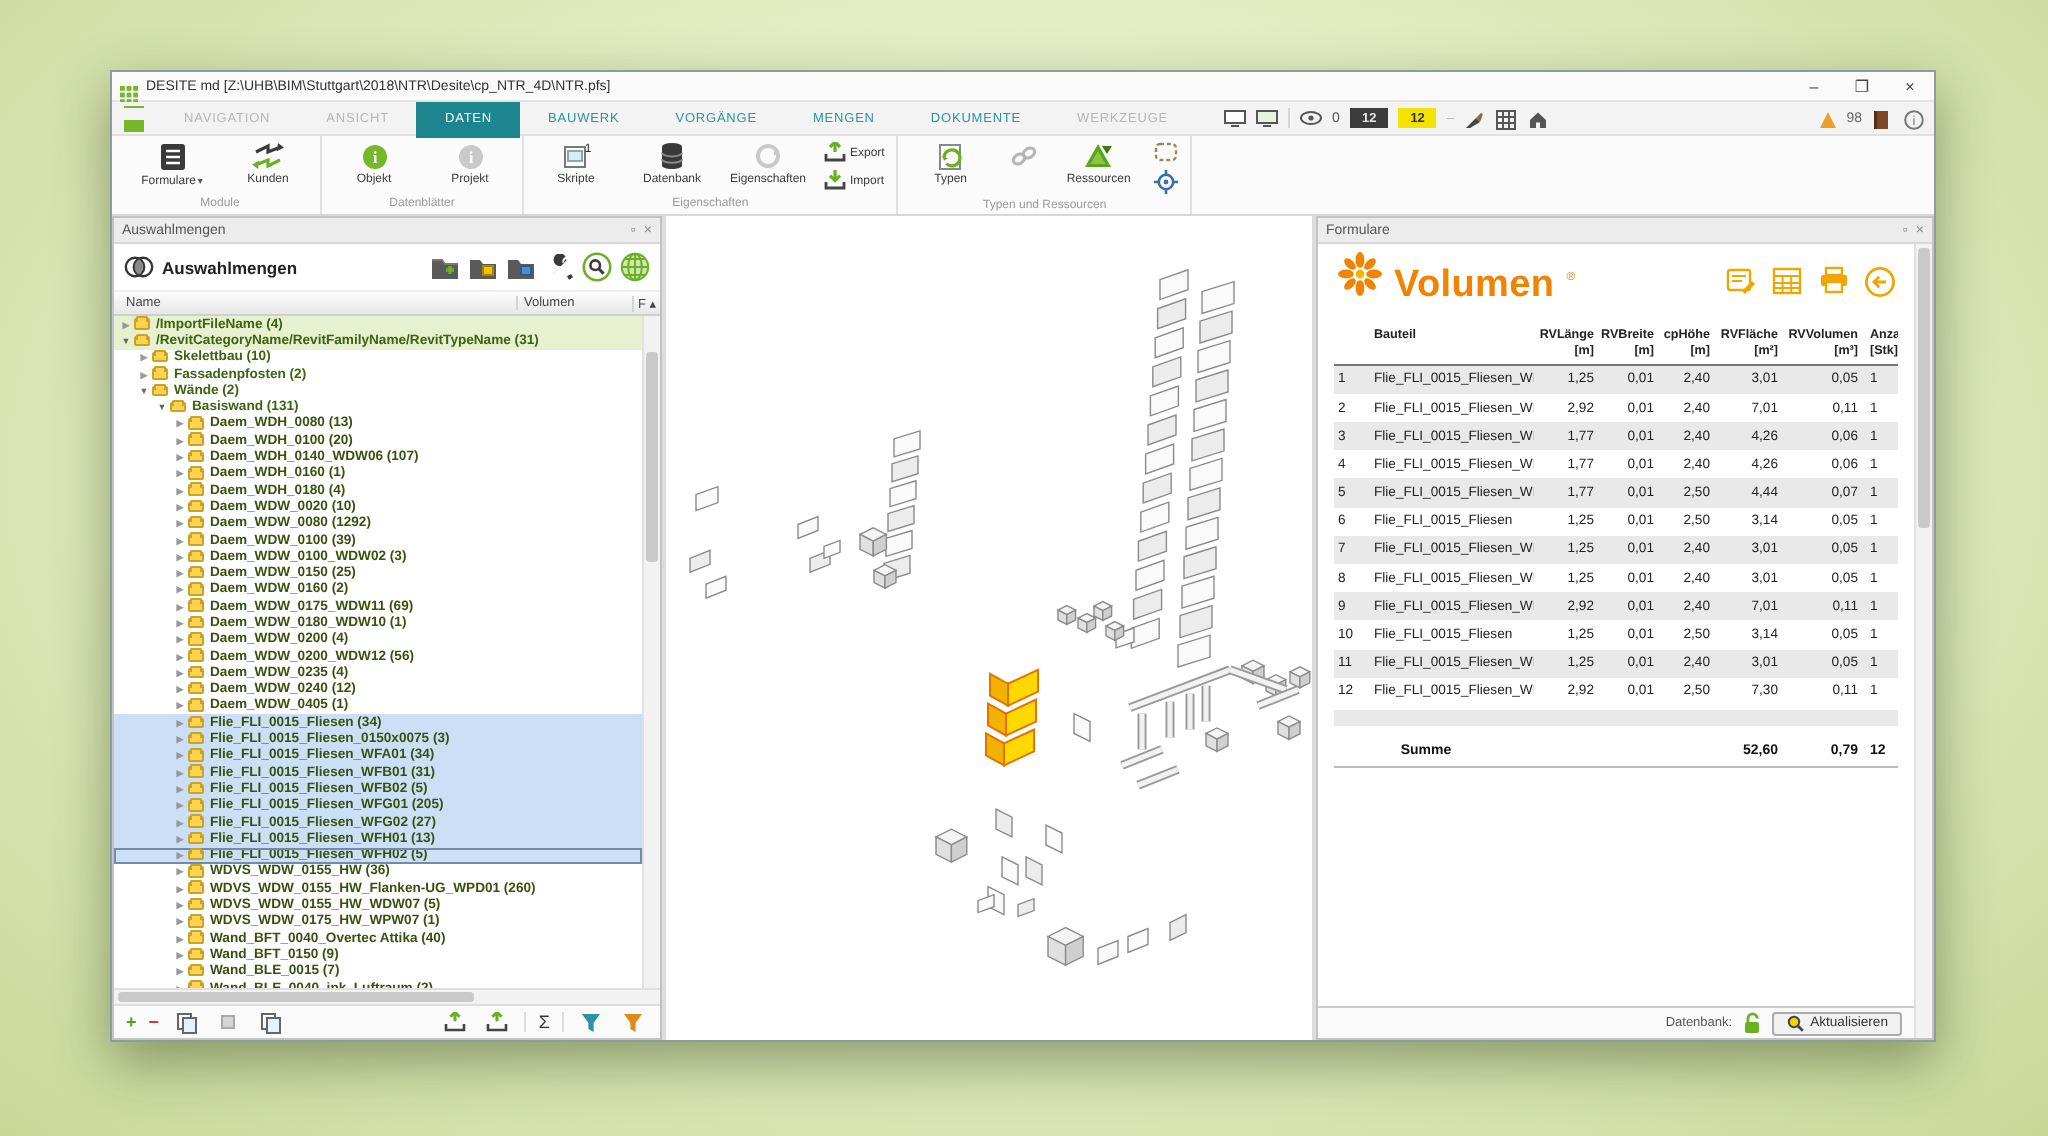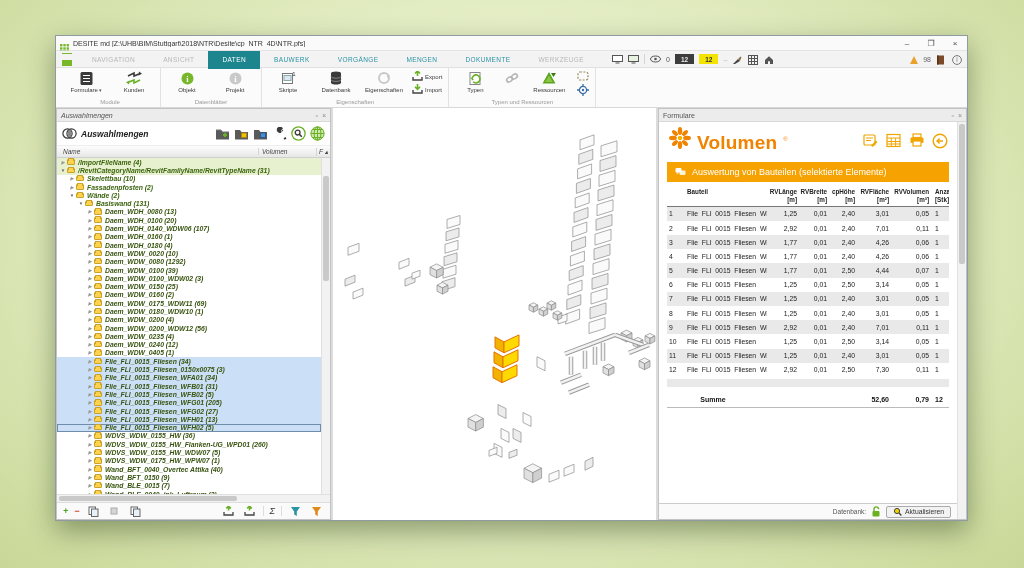--- a/index.html
+++ b/index.html
@@ -40,21 +40,21 @@
   .rbtn .ic { height:16px; display:flex; align-items:center; justify-content:center; }
   .rbtn .rlab { font-size:6px; color:#3a3a3a; margin-top:1px; white-space:nowrap; display:flex; align-items:center; gap:1px;}
   .rstack { display:flex; flex-direction:column; gap:2px; padding-top:2px;}
   .rmini { display:flex; align-items:center; gap:2px; font-size:6px; color:#3a3a3a; }
   .rglabel { font-size:6px; color:#9a9a9a; text-align:center; padding:1px 0 2px 0; }
   .caret { font-size:5px; color:#555; }
   
   .main { flex:1 1 auto; display:flex; min-height:0; background:#e8e8e8; }
   .splitter { width:2px; background:#dcdcdc; flex:0 0 auto;}
   .dock { display:flex; flex-direction:column; background:#fff; border:1px solid #c3c3c3; min-height:0;}
-  .dock.left { width:275px; flex:0 0 auto;font-style:italic; }
+  .dock.left { width:275px; flex:0 0 auto; }
   .dock.right { width:309px; flex:0 0 auto; }
   .docktitle { height:13px; background:#ececec; border-bottom:1px solid #d8d8d8; display:flex; align-items:center; padding:0 4px; flex:0 0 auto;}
   .docktitle .dt { font-size:7px; color:#555; flex:1; }
   .dockbtns { font-size:7px; color:#888; display:flex; gap:4px; }
   
   .ltool { height:24px; display:flex; align-items:center; padding:0 5px; gap:4px; flex:0 0 auto; border-bottom:1px solid #eee;}
   .ltool .lt-title { font-size:8.5px; font-weight:bold; color:#222; flex:1; }
   .lticon { width:15px; height:14px; display:flex; align-items:center; justify-content:center;}
   .colhead { height:12px; background:linear-gradient(#fdfdfd,#e7e7e7); border-bottom:1px solid #cfcfcf; display:flex; font-size:6.5px; color:#444; align-items:center; flex:0 0 auto;}
   .colhead .c1 { padding-left:6px; flex:1; } .colhead .c2 { width:58px; border-left:1px solid #d5d5d5; padding-left:3px;} .colhead .c3 { width:14px; border-left:1px solid #d5d5d5; padding-left:2px;}
@@ -868,30 +868,20 @@
                     </svg>
                   </span>
                 <span class="oic">
                     <svg xmlns="http://www.w3.org/2000/svg" width="16" height="16" viewBox="0 0 16 16">
                       <circle cx="8" cy="8" r="6.8" fill="none" stroke="#f0a500" stroke-width="1.4"></circle>
                       <path d="M11 8 H5.4 M7.6 5.4 L5 8 L7.6 10.6" stroke="#f0a500" stroke-width="1.4" fill="none"></path>
                     </svg>
                   </span>
               </span>
             </div>
-            <div class="banner">
-              <span class="lticon" style="width:11px;height:10px;">
-                  <svg xmlns="http://www.w3.org/2000/svg" width="11" height="10" viewBox="0 0 11 10">
-                    <rect x="0.5" y="1" width="6" height="4.5" rx="1" fill="#fff"></rect>
-                    <path d="M2 5.5 L1.5 7.5 L4 5.5" fill="#fff"></path>
-                    <rect x="4.5" y="3.5" width="6" height="4.5" rx="1" fill="#fff" opacity="0.85"></rect>
-                  </svg>
-                </span>
-              <span>Auswertung von Bauteilen (selektierte Elemente)</span>
-            </div>
             <div class="tablewrap">
               <div class="thead" id="thead">
                   <div class="th td c-idx"></div>
                   <div class="th td c-name" style="padding-left: 8px;">Bauteil</div>
                   <div class="th td c-l num">RVLänge<br>[m]</div>
                   <div class="th td c-b num">RVBreite<br>[m]</div>
                   <div class="th td c-h num">cpHöhe<br>[m]</div>
                   <div class="th td c-f num">RVFläche<br>[m²]</div>
                   <div class="th td c-v num">RVVolumen<br>[m³]</div>
                   <div class="th td c-a num">Anzahl<br>[Stk]</div>

